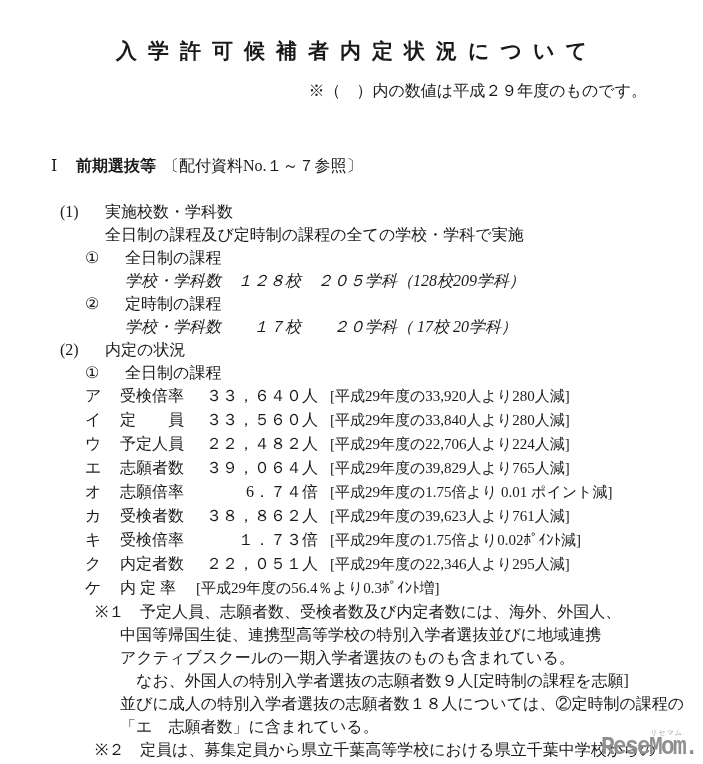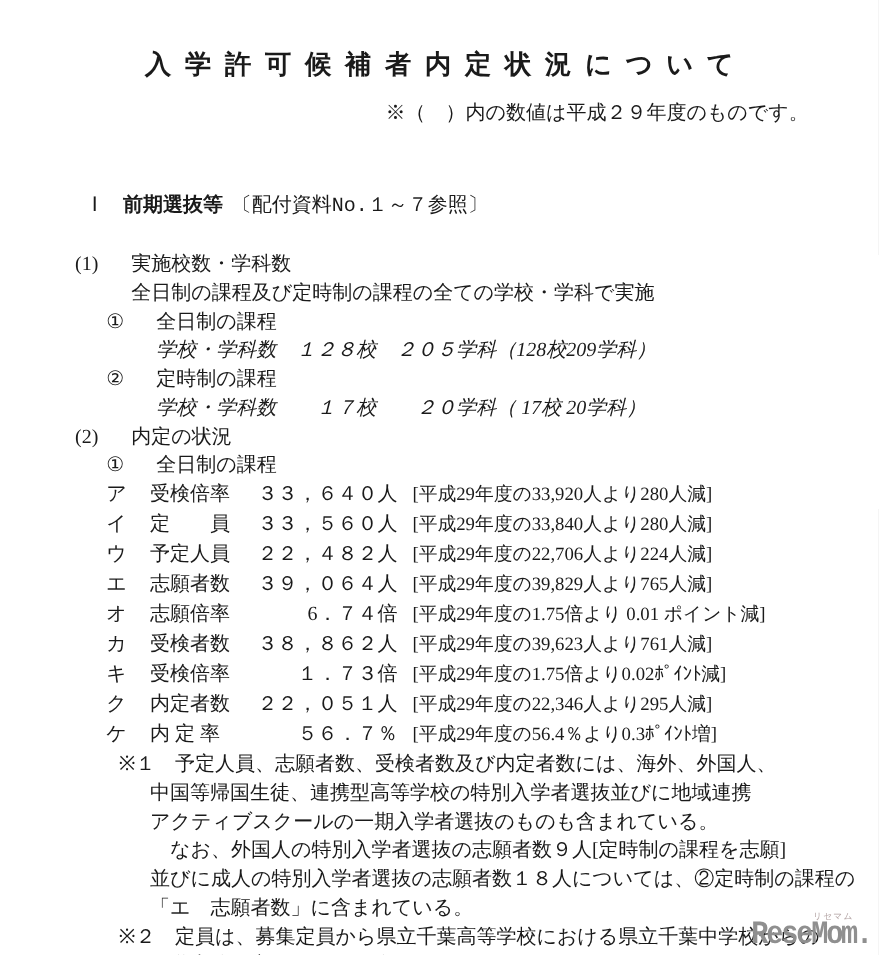--- a/index.html
+++ b/index.html
@@ -24,21 +24,21 @@
     white-space:nowrap;
   }
   .top-note{
     margin-top:13px;
     text-align:right;
     padding-right:56px;
     line-height:23px;
     white-space:pre;
   }
   .line{line-height:23px;white-space:pre;}
-  .sec-head{margin-top:29px;padding-left:35px;font-family:Liberation Mono, monospace;}
+  .sec-head{margin-top:29px;padding-left:35px;}
   .sec-num{display:inline-block;width:25px;}
   .sec-title{font-weight:bold;}
   .sec-ref{margin-left:7px;}
   .ind-b{padding-left:60px;display:flex;}
   .mk-b{width:45px;flex:none;}
   .ind-c{padding-left:105px;}
   .ind-d{padding-left:85px;display:flex;}
   .mk-d{width:40px;flex:none;}
   .ind-e{padding-left:125px;font-style:italic;}
   .row{padding-left:85px;display:flex;line-height:23px;align-items:baseline;}
@@ -144,21 +144,20 @@
   </div>
   <div class="row">
     <span class="kana">ク</span>
       <span class="label">内定者数</span>
       <span class="value">２２，０５１人</span>
       <span class="rnote">[平成29年度の22,346人より295人減]</span>
   </div>
   <div class="row">
     <span class="kana">ケ</span>
       <span class="label">内 定 率</span>
-      <span class="value">５６．７％</span>
       <span class="rnote">[平成29年度の56.4％より0.3ﾎﾟｲﾝﾄ増]</span>
   </div>
 
   <div class="line note-first">
     <span class="nmark">※１</span><span>予定人員、志願者数、受検者数及び内定者数には、海外、外国人、</span>
   </div>
   <div class="line note-wrap">中国等帰国生徒、連携型高等学校の特別入学者選抜並びに地域連携</div>
   <div class="line note-wrap">アクティブスクールの一期入学者選抜のものも含まれている。</div>
   <div class="line note-wrap">　なお、外国人の特別入学者選抜の志願者数９人[定時制の課程を志願]</div>
   <div class="line note-wrap">並びに成人の特別入学者選抜の志願者数１８人については、②定時制の課程の</div>

